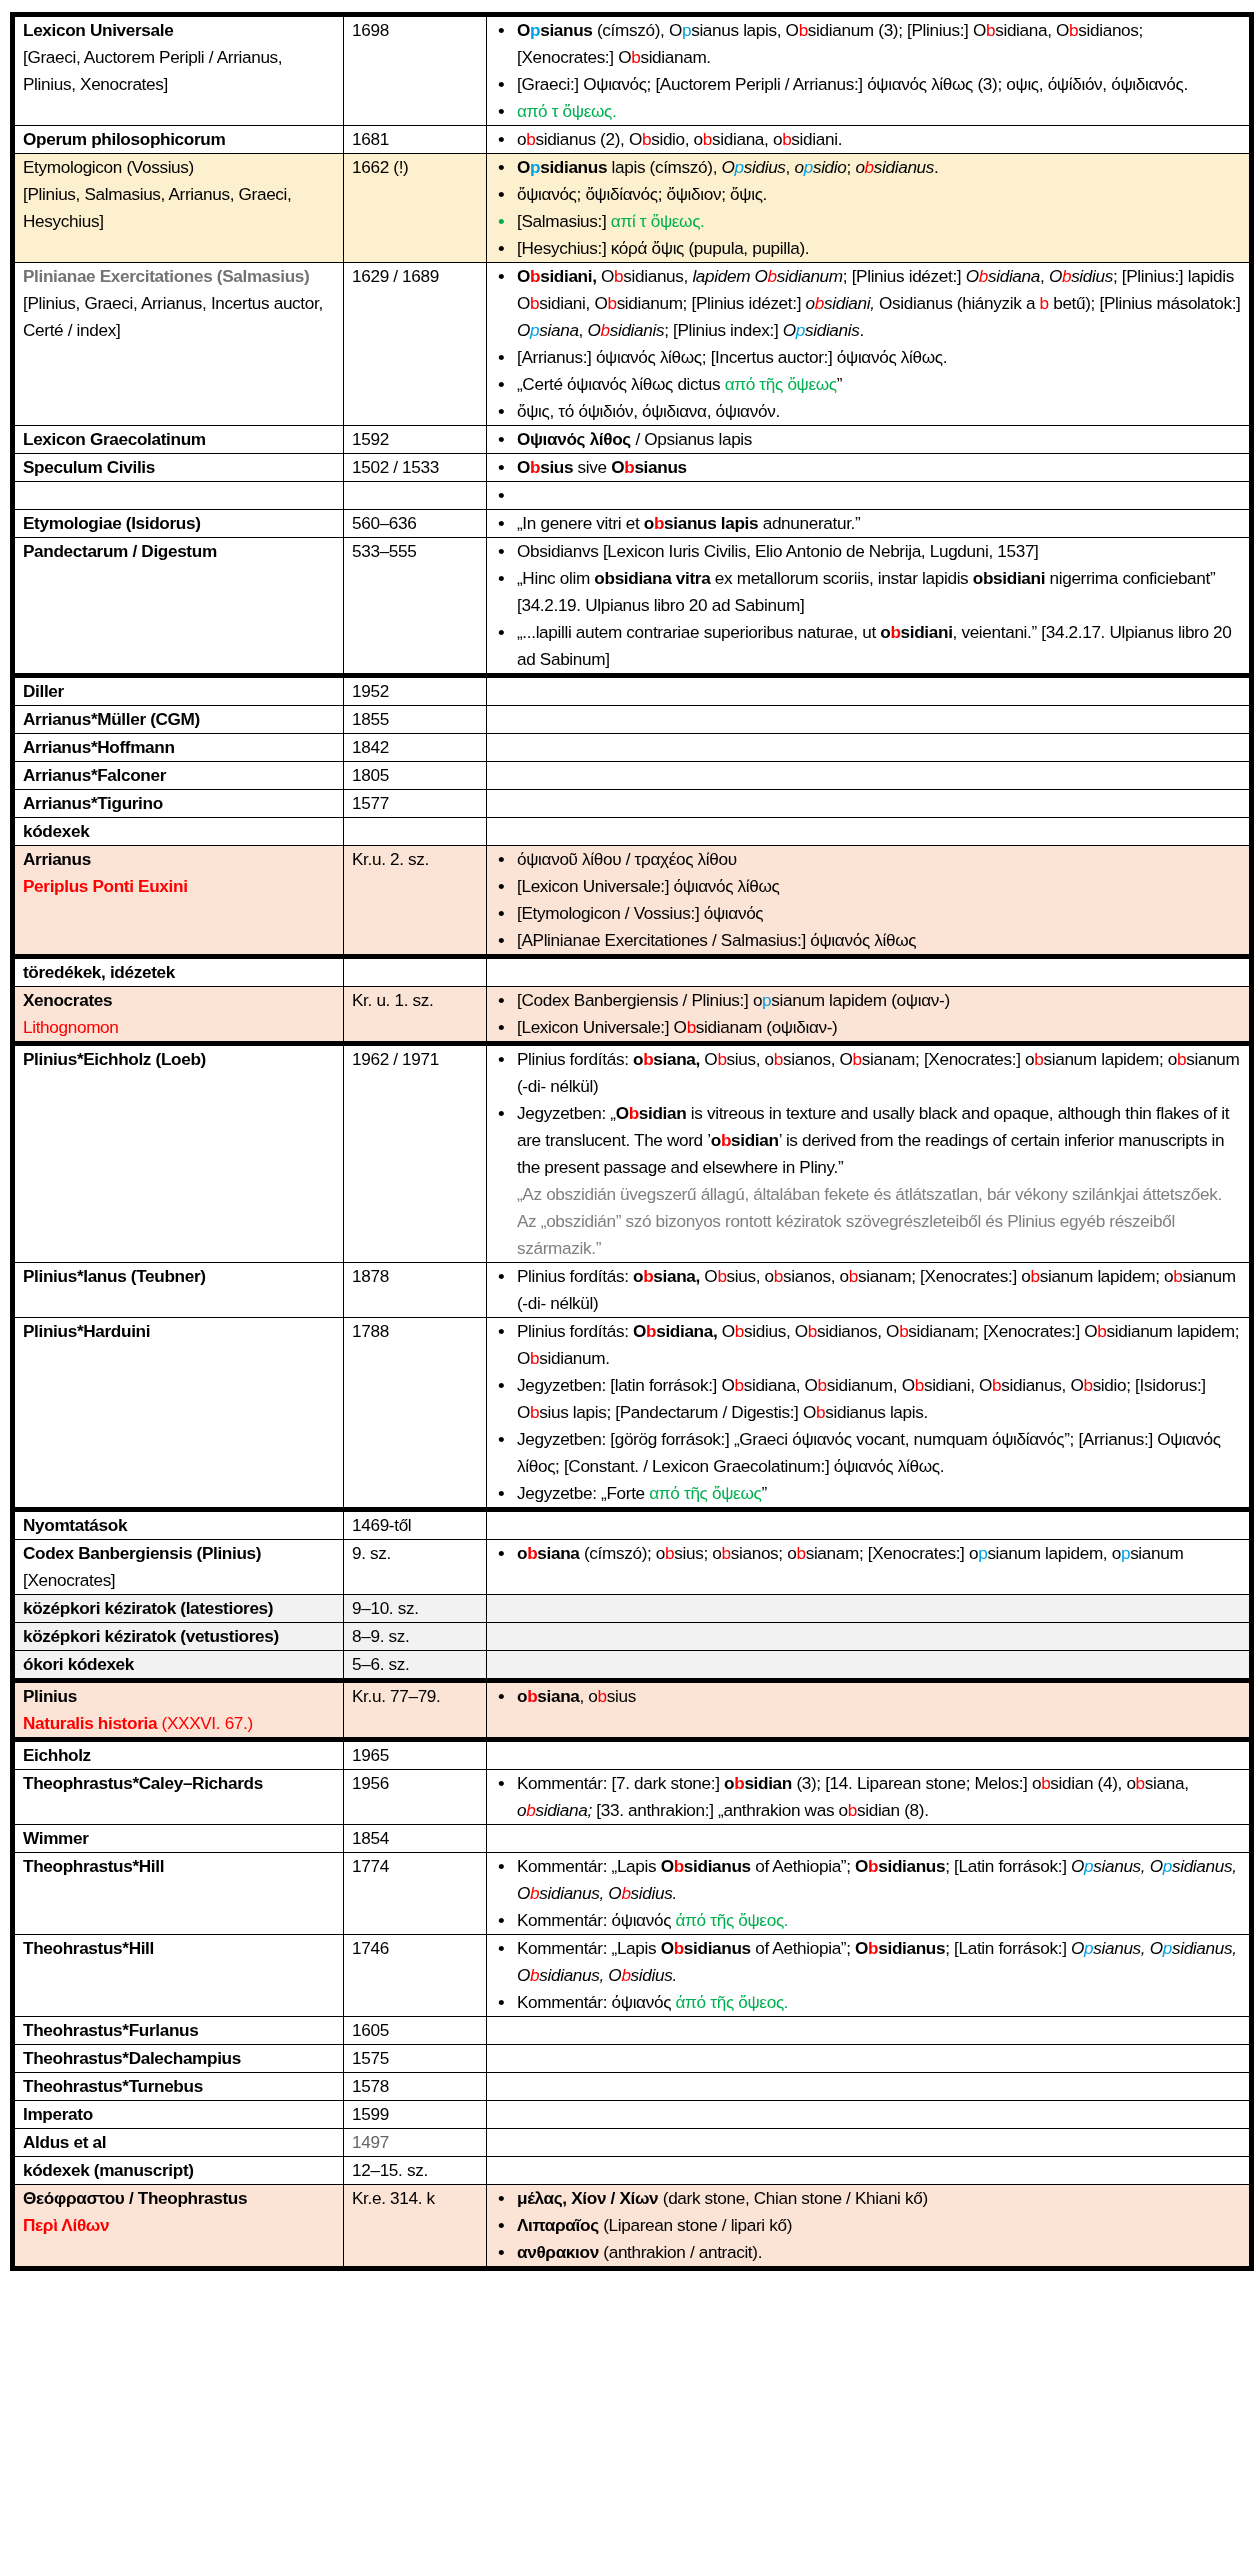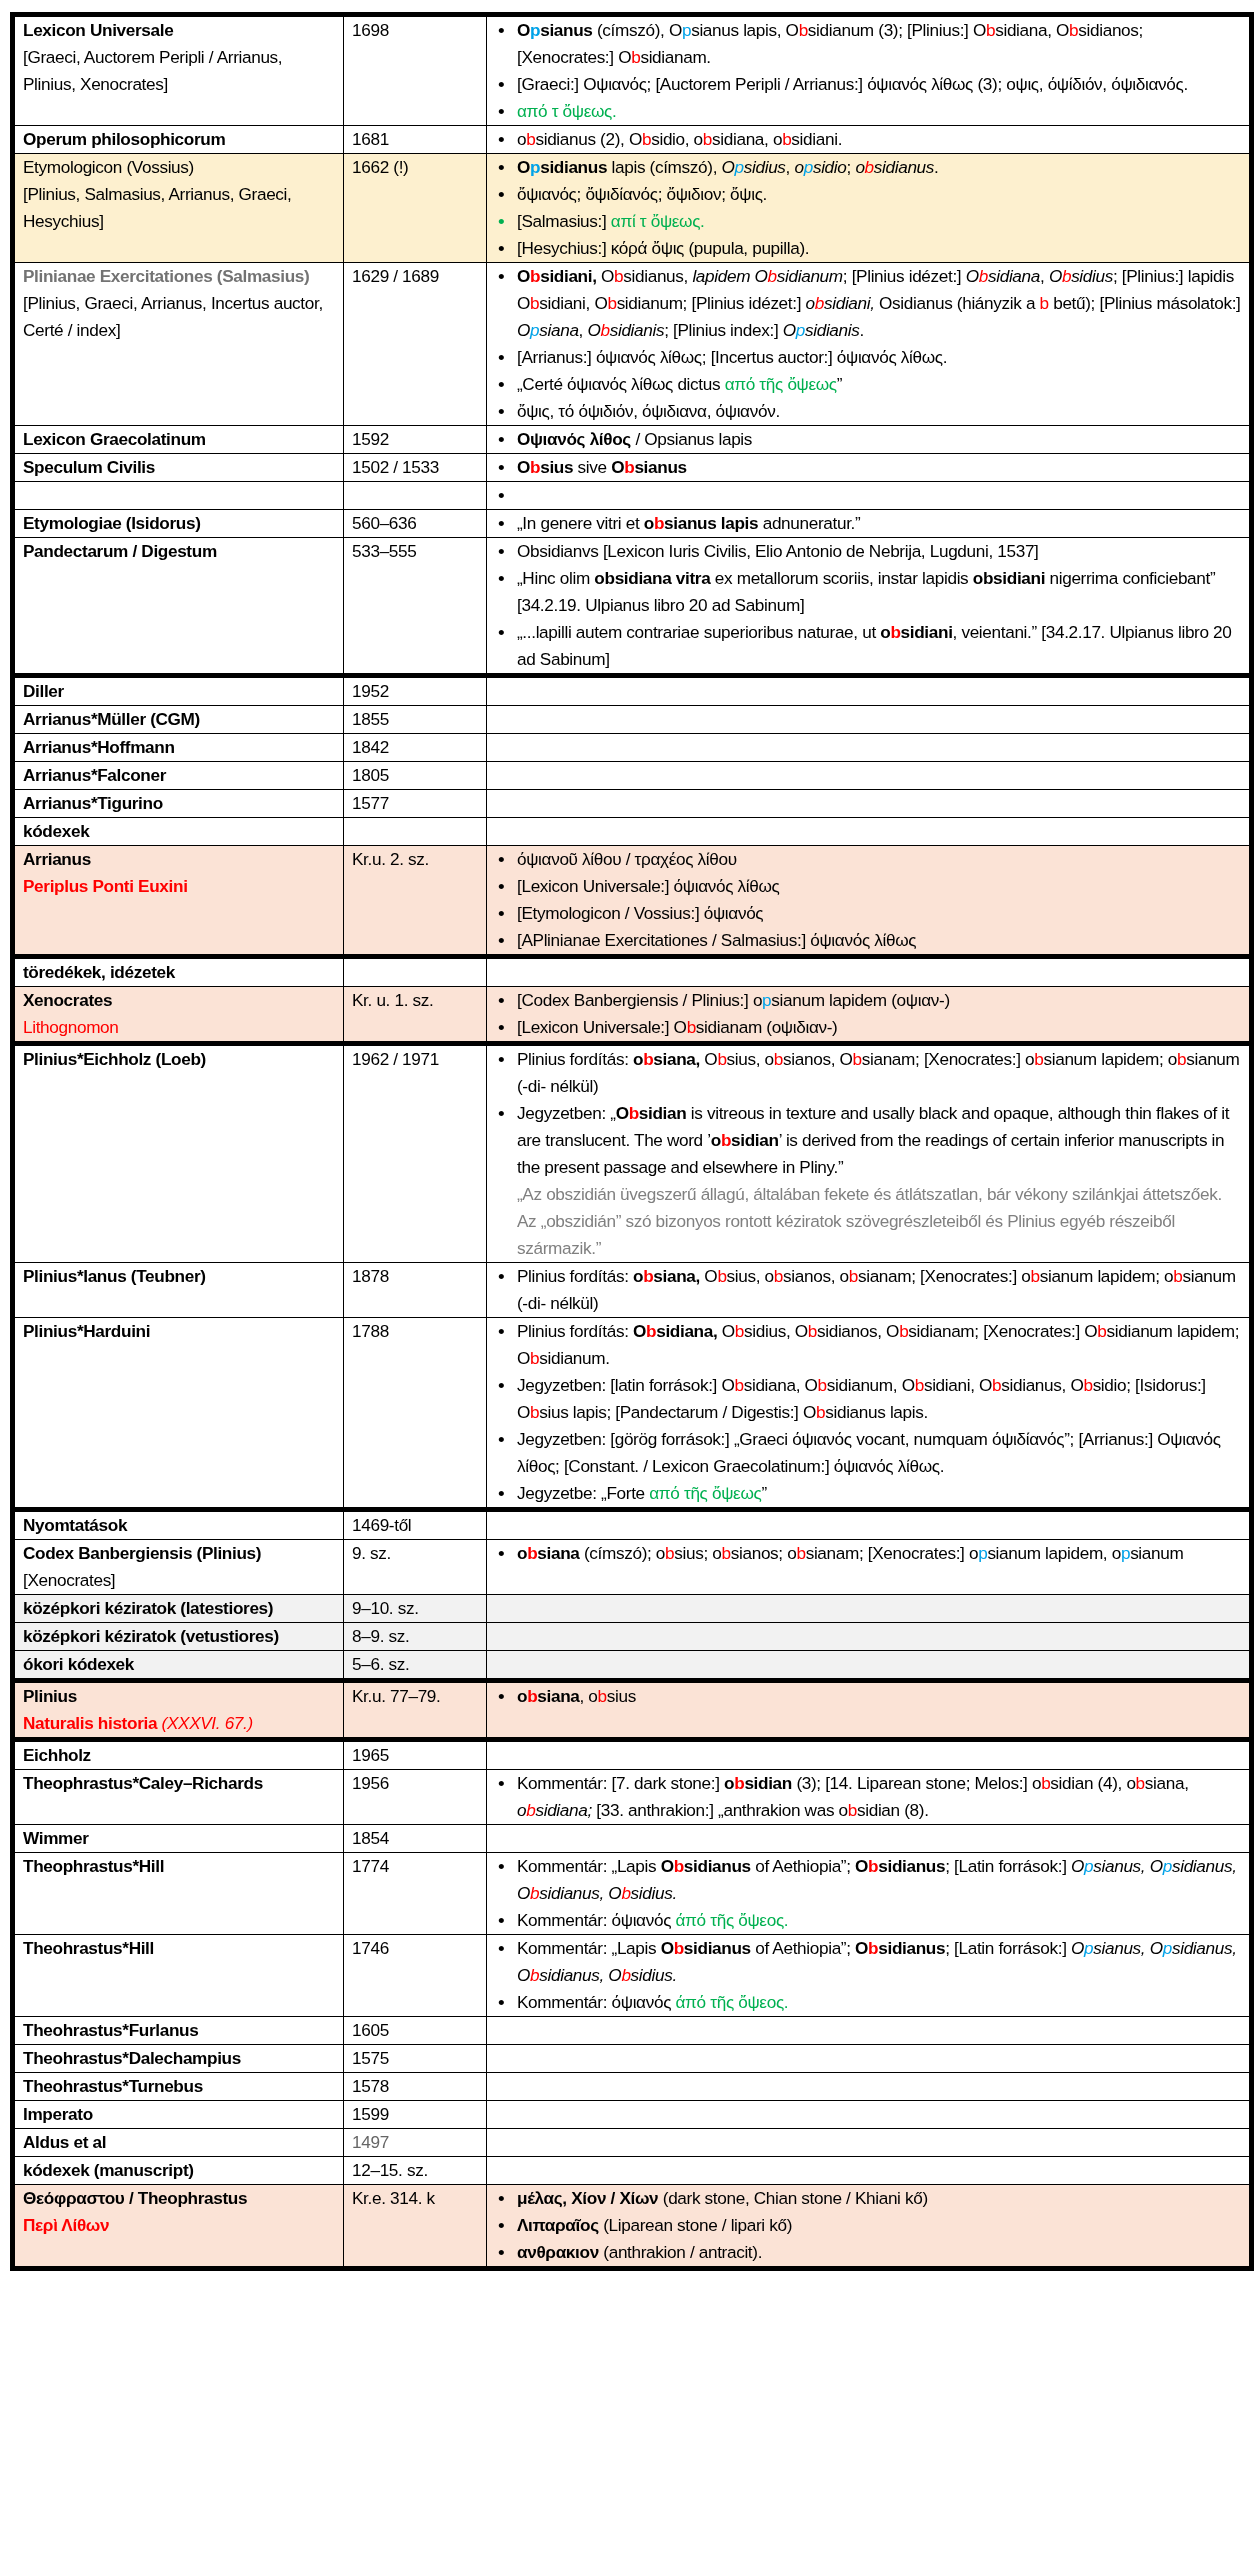--- a/index.html
+++ b/index.html
@@ -25,21 +25,21 @@
     letter-spacing: -0.35px;
   }
   tr.thick-top td { border-top: 5px solid #000; }
   tr.yellow td { background: #fdf0cf; }
   tr.peach td { background: #fbe3d6; }
   tr.grey td { background: #f2f2f2; }
   .title { font-weight: bold; }
   .title.red { color: #737373; }
   .sub { display: block; }
   .sub.red { color: #ff0000; }
-  .extra { color: #ff0000; font-style: italic; }
+  .extra { color: #ff0000; }
   .year.grey { color: #666; margin-top: 48px; }
   ul.bl { margin: 0; padding: 0 0 0 22px; list-style: none; }
   ul.bl li { position: relative; }
   ul.bl li::before {
     content: "\2022"; position: absolute; left: -19px; top: 0; font-size: 19px;
   }
   ul.bl li.greenbullet::before { color: #00b050; }
   .b { font-weight: bold; }
   .i { font-style: italic; }
   .r { color: #ff0000; }

